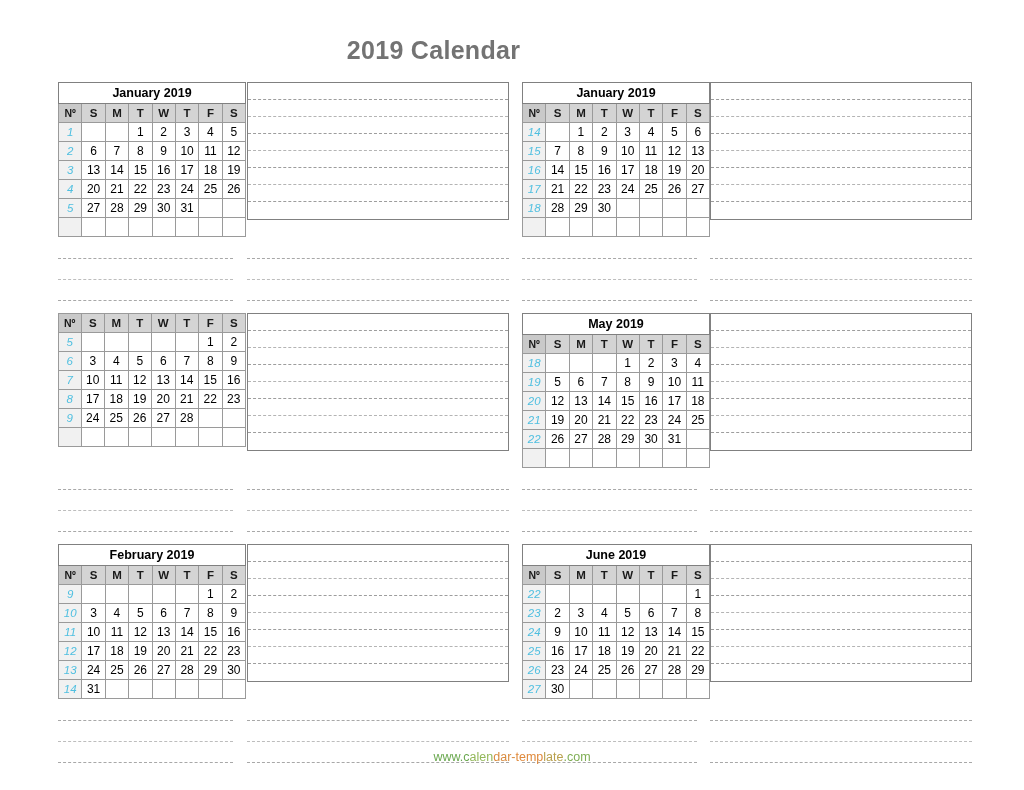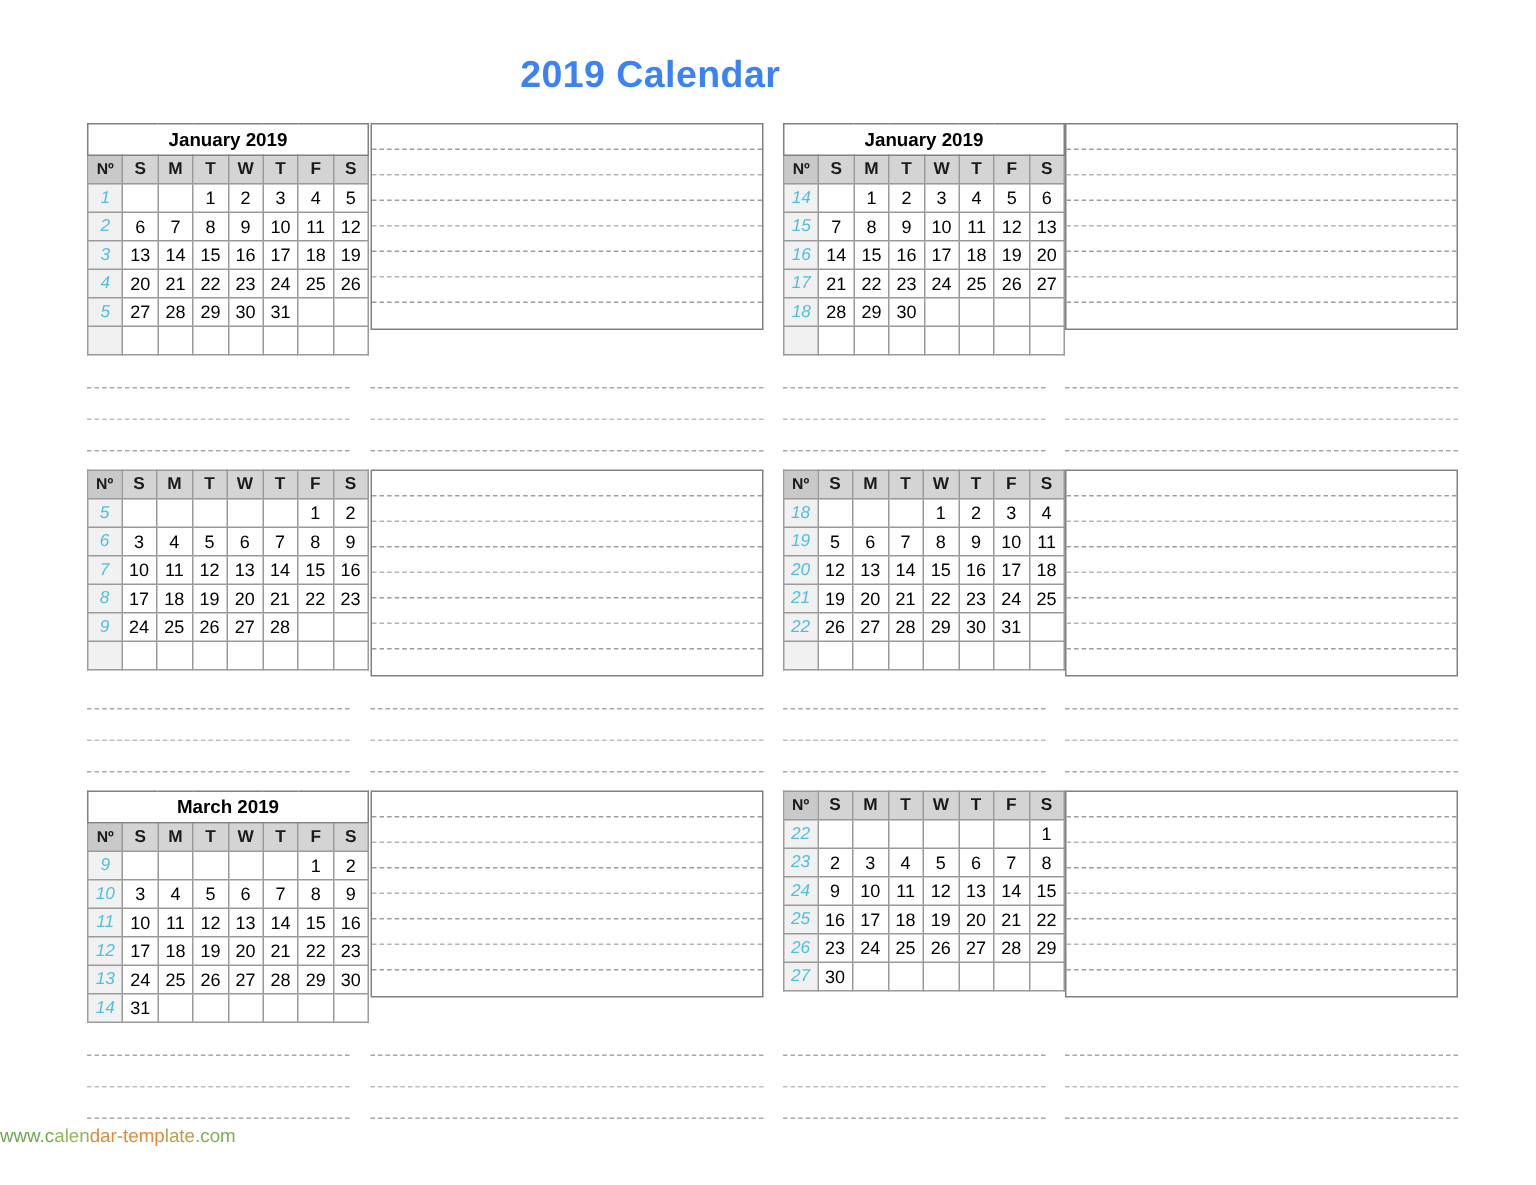--- a/index.html
+++ b/index.html
@@ -19,21 +19,21 @@
   
   .page-title {
     position: absolute;
     top: 36px;
     left: 0;
     width: 867px;
     text-align: center;
     font-size: 25px;
     font-weight: bold;
     letter-spacing: 0.3px;
-    color: #3b82f6;
+    color: #737373;
   }
 
   
   .sheet {
     position: absolute;
     top: 82px;
     left: 58px;
     width: 914px;
   }
 
@@ -134,20 +134,21 @@
   .rule-line:first-child { height: 8px; }
 
   .band-spacer { height: 12px; }
 
   
   .footer {
     position: absolute;
     top: 750px;
     left: 0;
     width: 1024px;
+    text-align: center;
     font-size: 12.5px;
     font-family: "Liberation Sans", sans-serif;
   }
   .footer .f1 { color: #6aa84f; }
   .footer .f2 { color: #93b85a; }
   .footer .f3 { color: #d98b3f; }
   .footer .f4 { color: #e08a3c; }
   .footer .f5 { color: #b9a04c; }
   .footer .f6 { color: #7fae54; }
 </style>
@@ -461,20 +462,23 @@
           <div class="nline"></div>
           <div class="nline"></div>
           <div class="nline"></div>
           <div class="nline"></div>
         </div>
     </div>
     <div class="gap-b"></div>
     <div class="col-cal">
       <table class="cal">
           <tbody>
+            <tr class="cal-title">
+              <td colspan="8">May 2019</td>
+            </tr>
             <tr class="cal-head">
               <td class="wk daynum">Nº</td>
               <td>S</td>
               <td>M</td>
               <td>T</td>
               <td>W</td>
               <td>T</td>
               <td>F</td>
               <td>S</td>
             </tr>
@@ -582,21 +586,21 @@
       </div>
   </div>
 
   <div class="band-spacer"></div>
 
   <div class="band">
     <div class="col-cal">
       <table class="cal">
           <tbody>
             <tr class="cal-title">
-              <td colspan="8">March 2019</td>
+              <td colspan="8">February 2019</td>
             </tr>
             <tr class="cal-head">
               <td class="wk daynum">Nº</td>
               <td>S</td>
               <td>M</td>
               <td>T</td>
               <td>W</td>
               <td>T</td>
               <td>F</td>
               <td>S</td>
@@ -674,20 +678,23 @@
           <div class="nline"></div>
           <div class="nline"></div>
           <div class="nline"></div>
           <div class="nline"></div>
         </div>
     </div>
     <div class="gap-b"></div>
     <div class="col-cal">
       <table class="cal">
           <tbody>
+            <tr class="cal-title">
+              <td colspan="8">June 2019</td>
+            </tr>
             <tr class="cal-head">
               <td class="wk daynum">Nº</td>
               <td>S</td>
               <td>M</td>
               <td>T</td>
               <td>W</td>
               <td>T</td>
               <td>F</td>
               <td>S</td>
             </tr>

